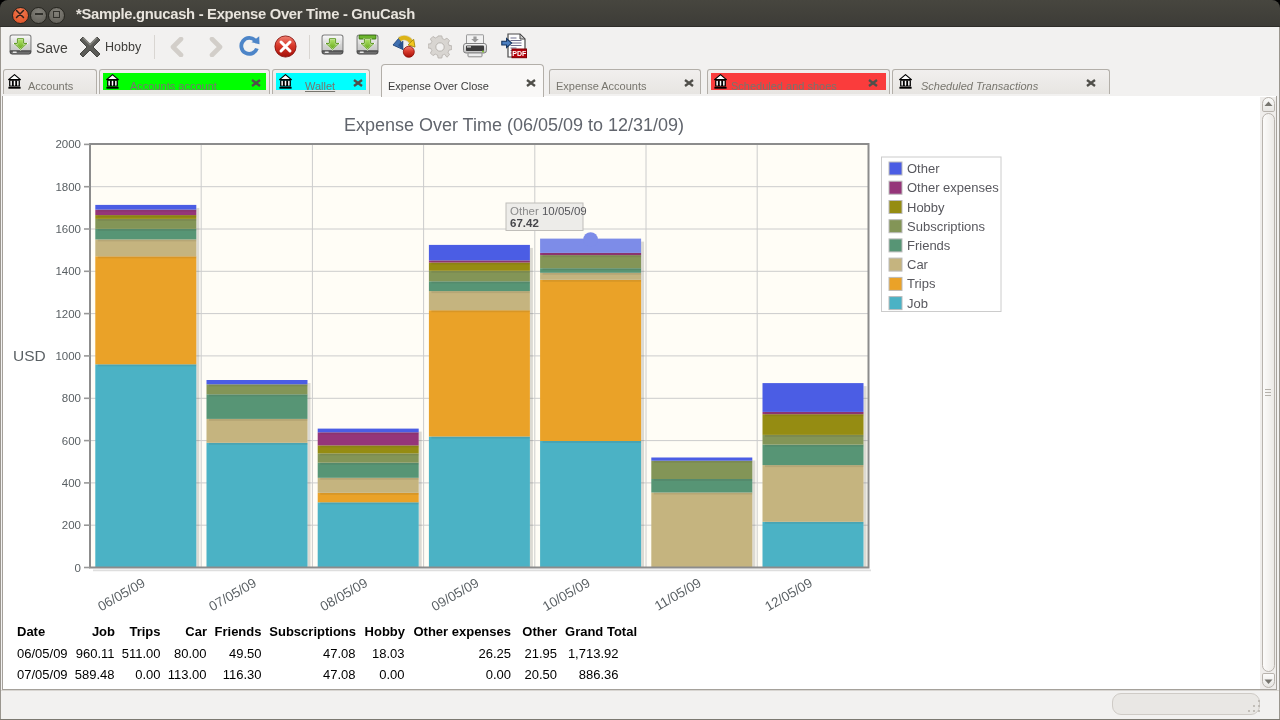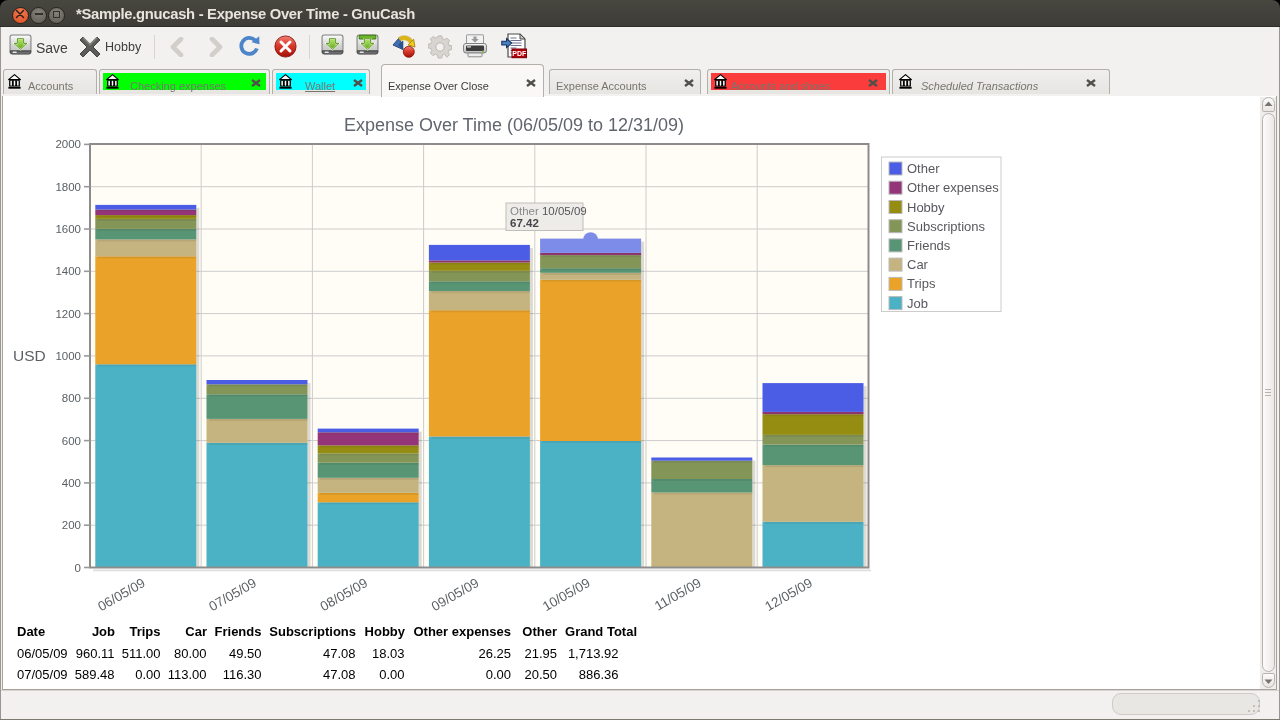--- a/index.html
+++ b/index.html
@@ -351,21 +351,21 @@
 <div class="a" style="left:99px;top:69px;width:171px;height:25px;
  background:linear-gradient(#f1efee,#e7e5e2);border:1px solid #b3afa9;border-bottom:none;
  border-radius:3px 3px 0 0;box-sizing:border-box;"></div><div class="a" style="left:103px;top:72.5px;width:163px;height:17px;background:#00ff00;"></div>
 <svg class="a" style="left:106px;top:74px" width="13" height="15" viewBox="0 0 13 15">
  <path d="M6.5 0.6 L12.4 5.6 H0.6 z" fill="#ffffff" stroke="#000000" stroke-width="1.2" stroke-linejoin="round"></path>
  <rect x="1.1" y="6.2" width="10.8" height="6.3" fill="#000000"></rect>
  <rect x="2.4" y="6.8" width="1.5" height="5" fill="#ffffff" rx="0.7"></rect>
  <rect x="5.75" y="6.8" width="1.5" height="5" fill="#ffffff" rx="0.7"></rect>
  <rect x="9.1" y="6.8" width="1.5" height="5" fill="#ffffff" rx="0.7"></rect>
  <rect x="0.4" y="12.8" width="12.2" height="1.9" fill="#000000"></rect>
-</svg><div class="a tabtext" style="left:130px;top:72.3px;">Checking expenses</div>
+</svg><div class="a tabtext" style="left:130px;top:72.3px;">Accounts account</div>
 <svg class="a" style="left:251px;top:79px" width="10" height="8" viewBox="0 0 10 8">
  <path d="M1 1 L9 7 M9 1 L1 7" stroke="#504f4a" stroke-width="2.3"></path>
 </svg>
 <div class="a" style="left:272px;top:69px;width:98px;height:25px;
  background:linear-gradient(#f1efee,#e7e5e2);border:1px solid #b3afa9;border-bottom:none;
  border-radius:3px 3px 0 0;box-sizing:border-box;"></div><div class="a" style="left:276px;top:72.5px;width:90px;height:17px;background:#00ffff;"></div>
 <svg class="a" style="left:279px;top:74px" width="13" height="15" viewBox="0 0 13 15">
  <path d="M6.5 0.6 L12.4 5.6 H0.6 z" fill="#ffffff" stroke="#000000" stroke-width="1.2" stroke-linejoin="round"></path>
  <rect x="1.1" y="6.2" width="10.8" height="6.3" fill="#000000"></rect>
  <rect x="2.4" y="6.8" width="1.5" height="5" fill="#ffffff" rx="0.7"></rect>
@@ -391,21 +391,21 @@
 <div class="a" style="left:707px;top:69px;width:183px;height:25px;
  background:linear-gradient(#f1efee,#e7e5e2);border:1px solid #b3afa9;border-bottom:none;
  border-radius:3px 3px 0 0;box-sizing:border-box;"></div><div class="a" style="left:711px;top:72.5px;width:175px;height:17px;background:#fa3c3c;"></div>
 <svg class="a" style="left:714px;top:74px" width="13" height="15" viewBox="0 0 13 15">
  <path d="M6.5 0.6 L12.4 5.6 H0.6 z" fill="#ffffff" stroke="#000000" stroke-width="1.2" stroke-linejoin="round"></path>
  <rect x="1.1" y="6.2" width="10.8" height="6.3" fill="#000000"></rect>
  <rect x="2.4" y="6.8" width="1.5" height="5" fill="#ffffff" rx="0.7"></rect>
  <rect x="5.75" y="6.8" width="1.5" height="5" fill="#ffffff" rx="0.7"></rect>
  <rect x="9.1" y="6.8" width="1.5" height="5" fill="#ffffff" rx="0.7"></rect>
  <rect x="0.4" y="12.8" width="12.2" height="1.9" fill="#000000"></rect>
-</svg><div class="a tabtext" style="left:731px;top:72.3px;">Accounts and shoes</div>
+</svg><div class="a tabtext" style="left:731px;top:72.3px;">Scheduled and shoes</div>
 <svg class="a" style="left:868px;top:79px" width="10" height="8" viewBox="0 0 10 8">
  <path d="M1 1 L9 7 M9 1 L1 7" stroke="#504f4a" stroke-width="2.3"></path>
 </svg>
 <div class="a" style="left:892px;top:69px;width:218px;height:25px;
  background:linear-gradient(#f1efee,#e7e5e2);border:1px solid #b3afa9;border-bottom:none;
  border-radius:3px 3px 0 0;box-sizing:border-box;"></div>
 <svg class="a" style="left:899px;top:74px" width="13" height="15" viewBox="0 0 13 15">
  <path d="M6.5 0.6 L12.4 5.6 H0.6 z" fill="#ffffff" stroke="#000000" stroke-width="1.2" stroke-linejoin="round"></path>
  <rect x="1.1" y="6.2" width="10.8" height="6.3" fill="#000000"></rect>
  <rect x="2.4" y="6.8" width="1.5" height="5" fill="#ffffff" rx="0.7"></rect>

